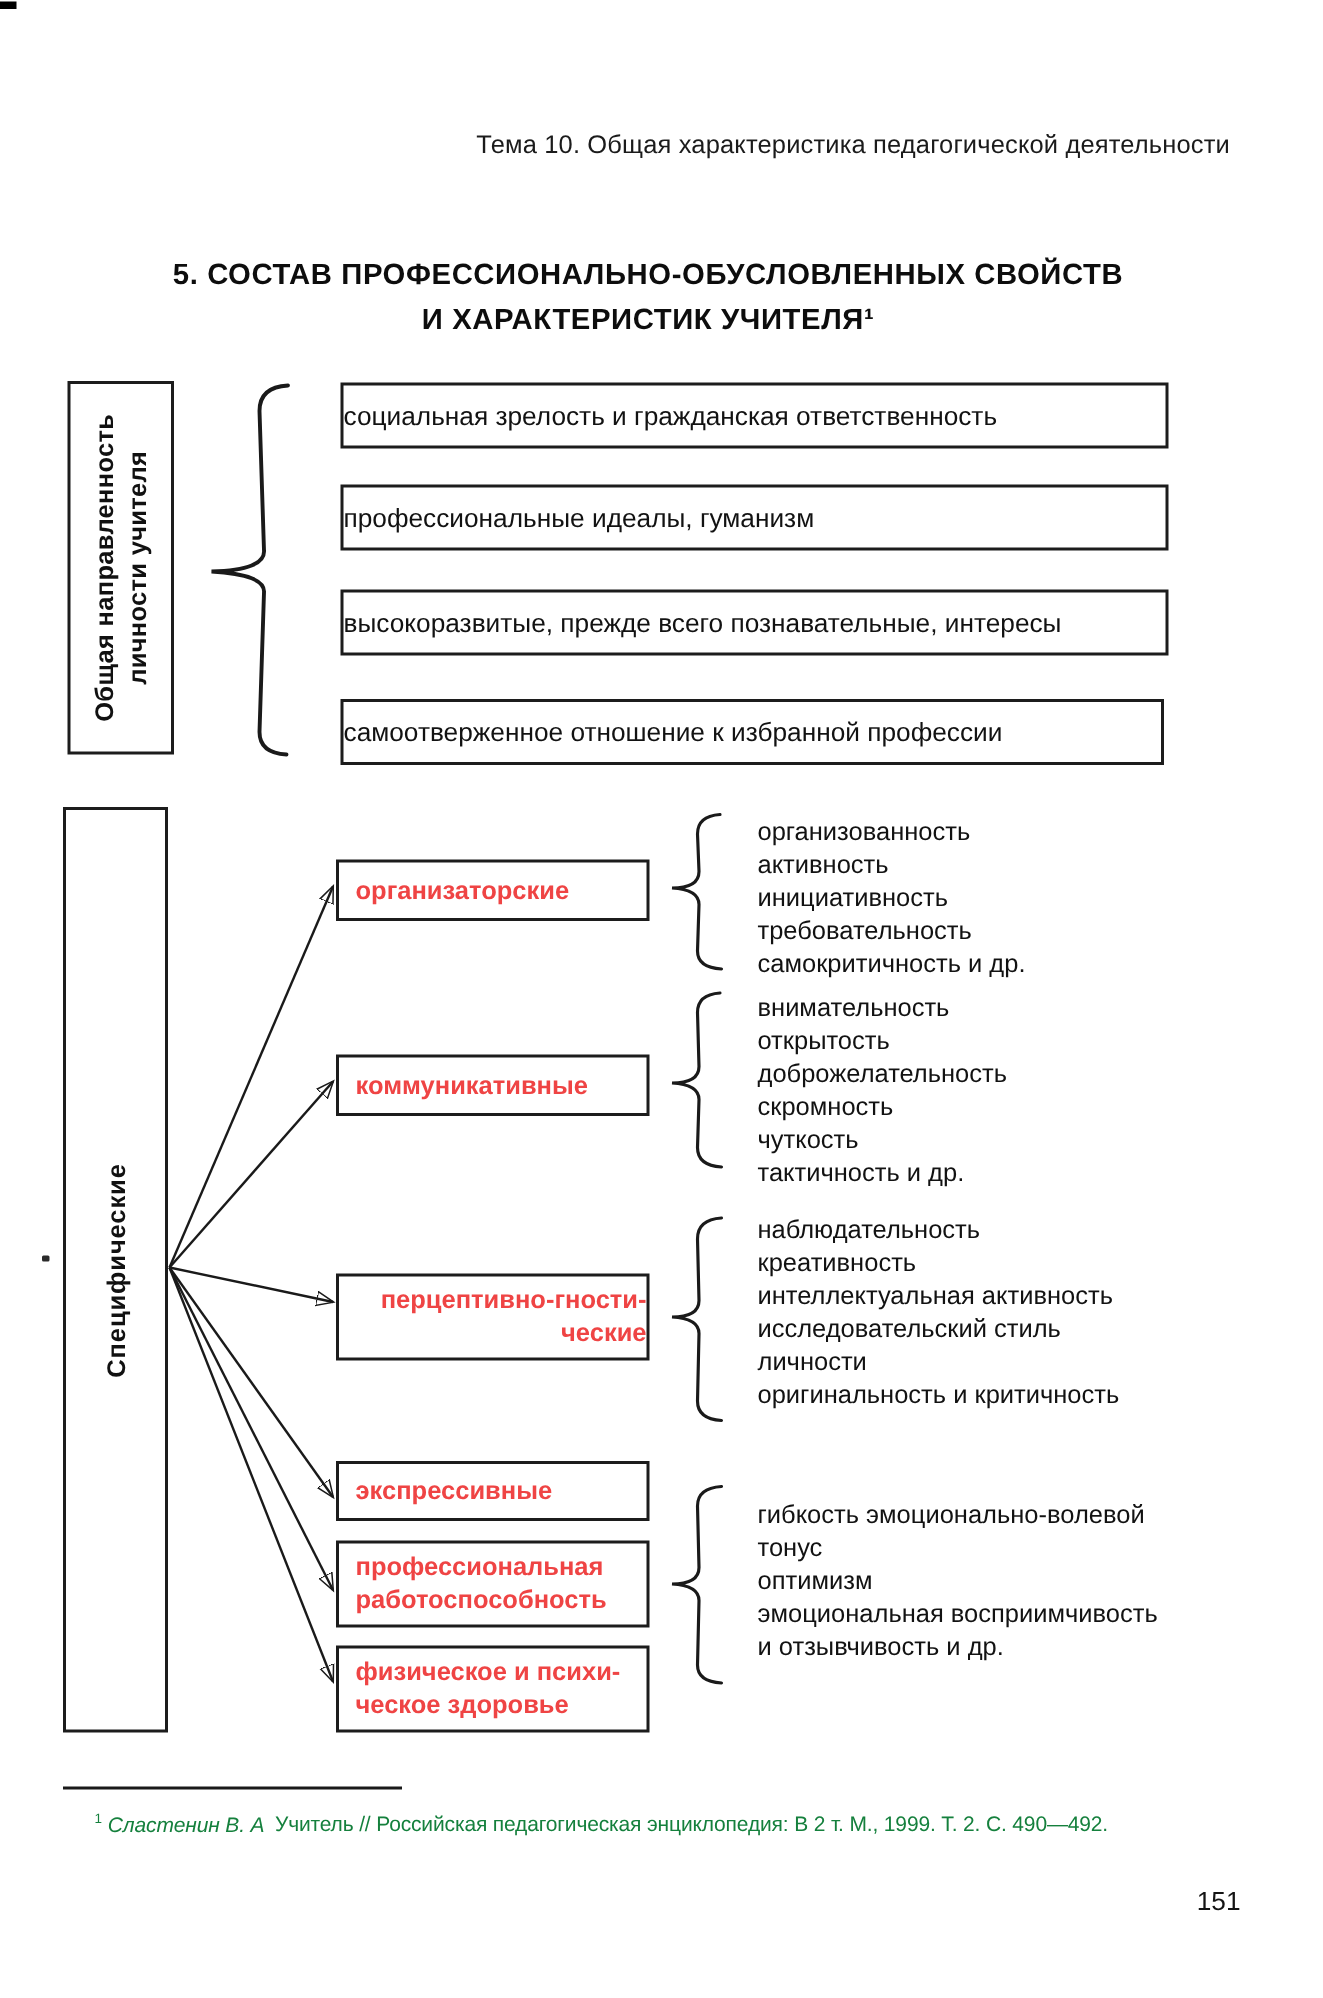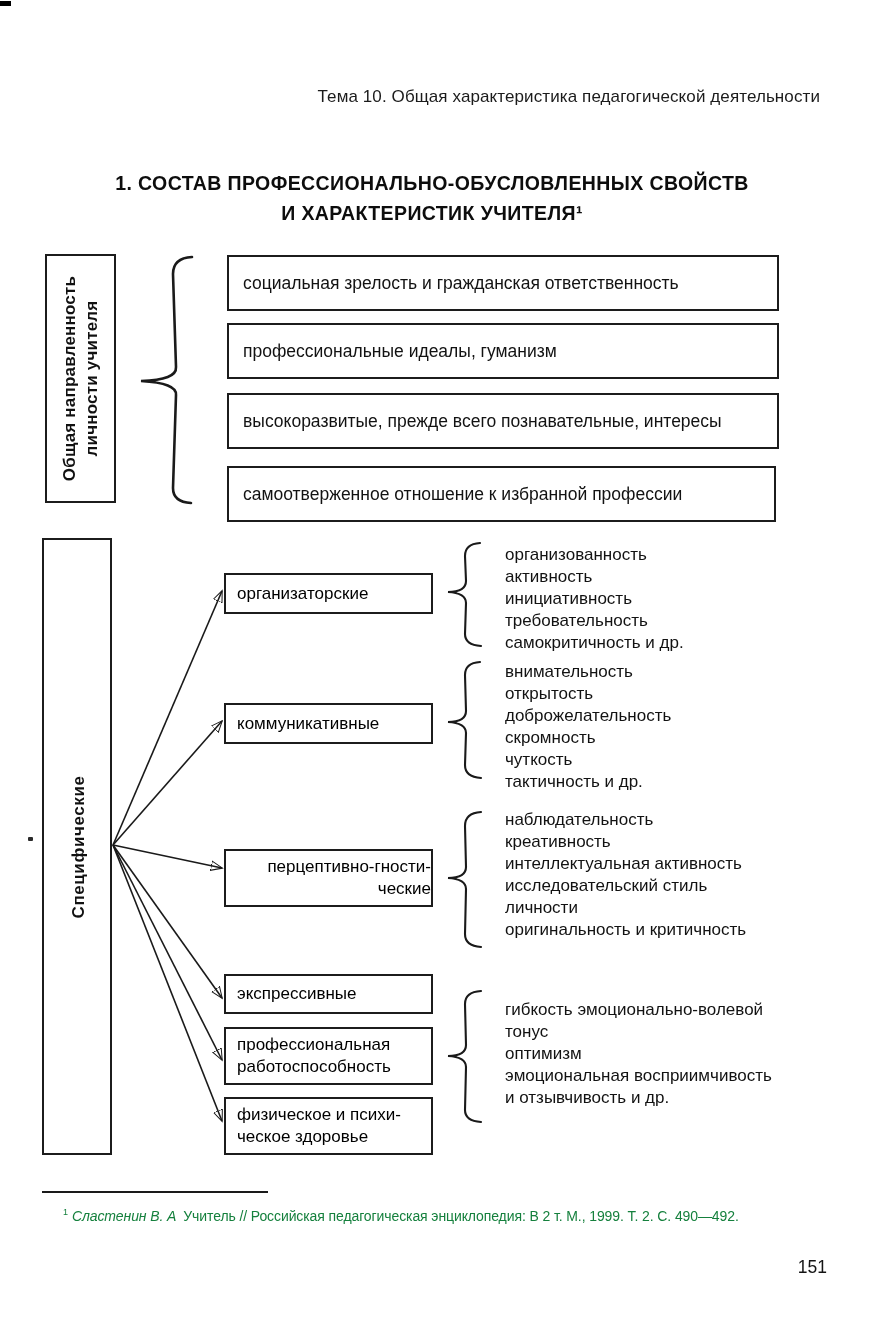--- a/index.html
+++ b/index.html
@@ -26,31 +26,31 @@
   #vbox2 { left:42px; top:538px; width:70px; height:617px; }
 
   .vlabel {
     position:absolute; display:flex; align-items:center; justify-content:center;
     text-align:center; font-weight:bold; transform:rotate(-90deg); color:#111;
   }
   #vlabel1 { left:-44px; top:343px; width:249px; height:71px; font-size:17px; line-height:22px; letter-spacing:0.2px; }
   #vlabel2 { left:-230px; top:812px; width:617px; height:70px; font-size:17px; letter-spacing:0.6px; }
 
   .ibox {
-    position:absolute; left:227px; width:552px; height:56px;
+    position:absolute; left:227px; width:552px; height:44px;
     border:2px solid #1c1c1c; background:#fff; box-sizing:border-box;
-    display:flex; align-items:center; padding-left:14px; font-size:17.5px; color:#121212;
+    display:flex; align-items:center; padding-left:0; font-size:17.5px; color:#121212;
   }
   #g1b0 { top:255px; } #g1b1 { top:323px; } #g1b2 { top:393px; } #g1b3 { top:466px; width:549px; }
 
   .cbox {
     position:absolute; left:224px; width:209px;
     border:2px solid #1c1c1c; background:#fff; box-sizing:border-box;
     display:flex; flex-direction:column; justify-content:center;
-    padding-left:11px; font-size:17px; line-height:22px; color:#000000;
+    padding-left:11px; font-size:17px; line-height:22px; color:#ef4444;font-weight:bold;
   }
   #cat0 { top:573px; height:41px; }
   #cat1 { top:703px; height:41px; }
   #cat2 { top:849px; height:58px;align-items:flex-end; }
   #cat3 { top:974px; height:40px; }
   #cat4 { top:1027px; height:58px; }
   #cat5 { top:1097px; height:58px; }
 
   .traits { position:absolute; left:505px; font-size:17px; line-height:22px; color:#121212; }
   #traits0 { top:544px; }
@@ -74,21 +74,21 @@
 <body>
 
 <div class="page">
 
   <div class="artifact"></div>
   <div class="speck"></div>
 
   <div class="running-header">Тема 10. Общая характеристика педагогической деятельности</div>
 
   <div class="title">
-    <div>1. СОСТАВ ПРОФЕССИОНАЛЬНО-ОБУСЛОВЛЕННЫХ СВОЙСТВ</div>
+    <div>5. СОСТАВ ПРОФЕССИОНАЛЬНО-ОБУСЛОВЛЕННЫХ СВОЙСТВ</div>
     <div>И ХАРАКТЕРИСТИК УЧИТЕЛЯ¹</div>
   </div>
 
   <svg class="overlay" viewBox="0 0 882 1332" xmlns="http://www.w3.org/2000/svg">
     <defs>
       <marker id="arrowhead" markerWidth="13" markerHeight="12" refX="11" refY="5.5" orient="auto" markerUnits="userSpaceOnUse">
         <path d="M0,0.8 L11.5,5.5 L0,10.2 Z" fill="#1a1a1a" stroke="none"></path>
       </marker>
     </defs>
 

